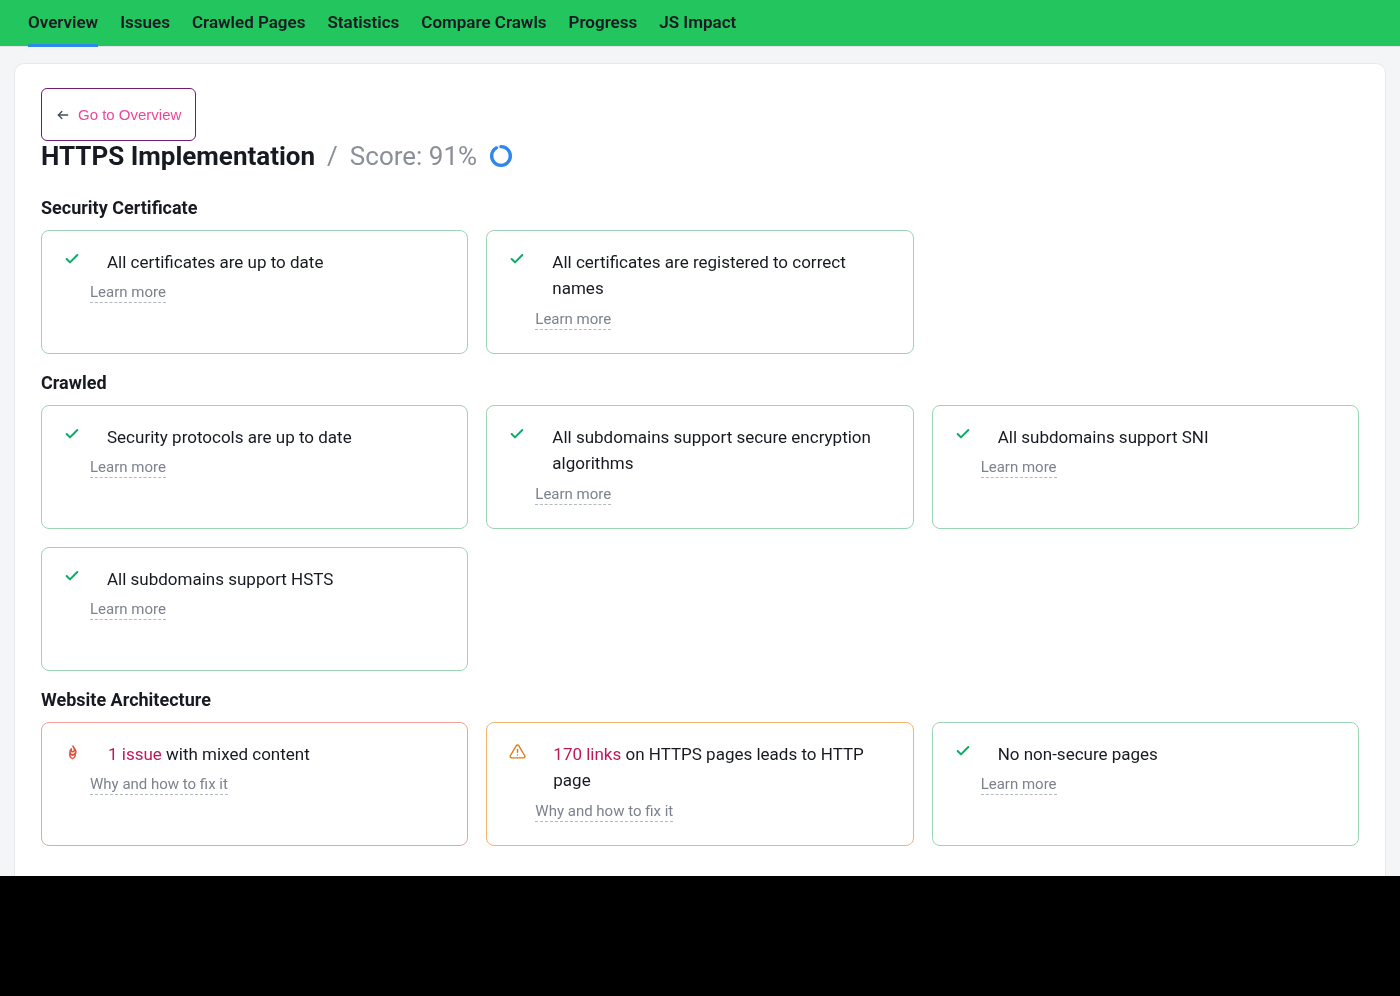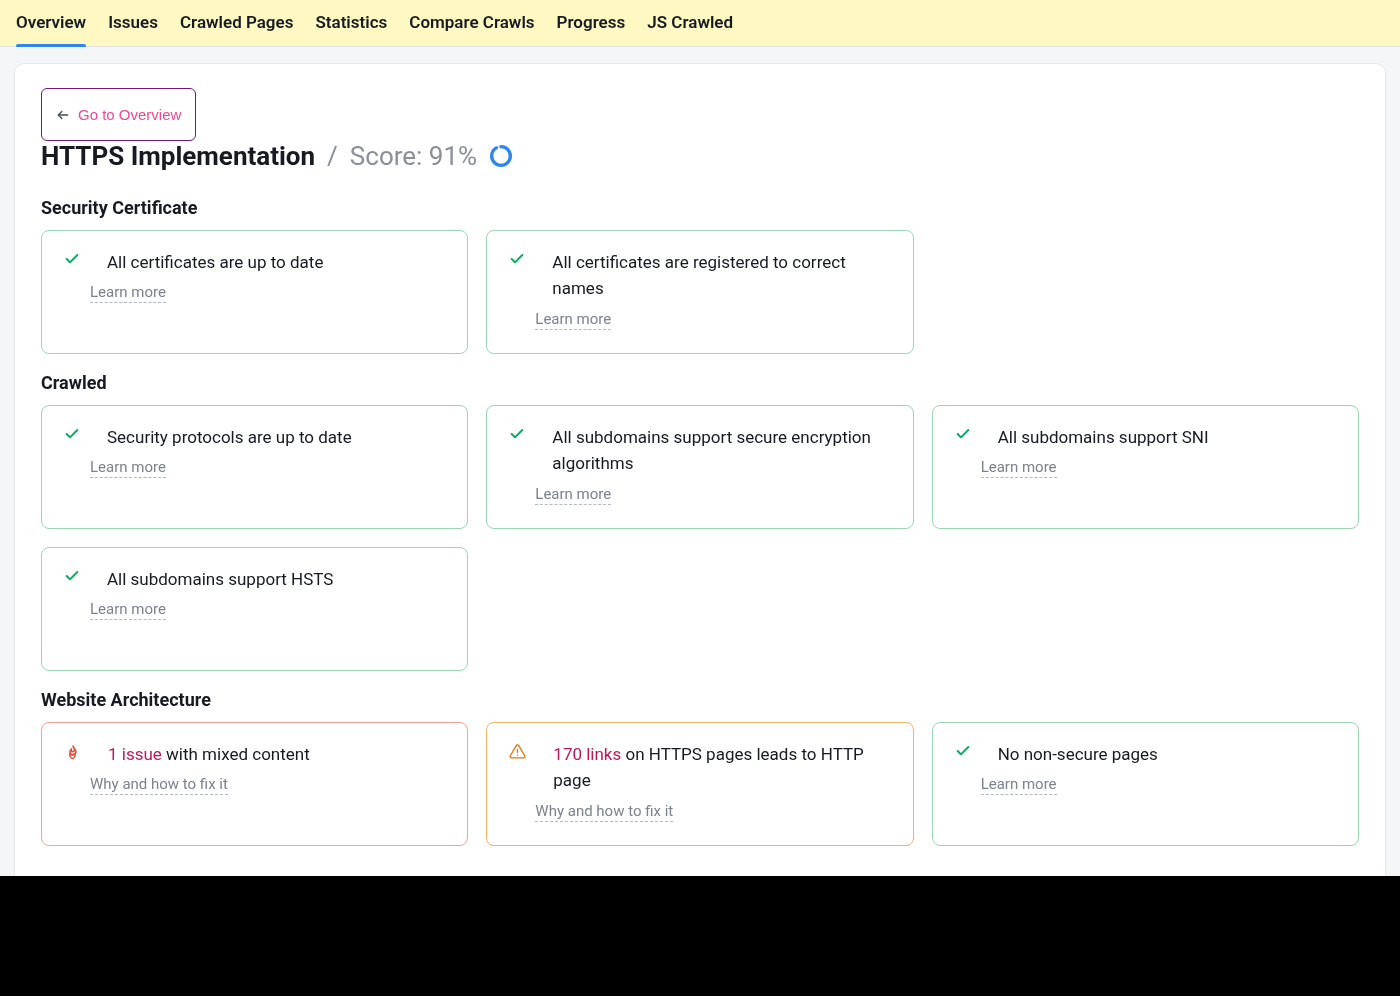--- a/index.html
+++ b/index.html
@@ -6,23 +6,23 @@
   body {
     font-family: -apple-system, BlinkMacSystemFont, "Segoe UI", Roboto, Helvetica, Arial, sans-serif;
     background: #f4f5f7;
     color: #171a22;
     font-size: 15px;
     width: 1400px;
   }
   .tabs {
     display: flex;
     gap: 22px;
-    padding: 0 16px;
+    padding: 0 28px;
     border-bottom: 1px solid #e1e3e9;
-    background: #fef9c3;
+    background: #22c55e;
   }
   .tab {
     padding: 12px 0 14px 0;
     font-size: 17px;
     font-weight: 600;
     color: #171a22;
     cursor: pointer;
     position: relative;
   }
   .tab.active::after {
@@ -129,21 +129,21 @@
 </head>
 <body>
 
 <div class="tabs" id="tabs-container">
     <div class="tab active">Overview</div>
     <div class="tab">Issues</div>
     <div class="tab">Crawled Pages</div>
     <div class="tab">Statistics</div>
     <div class="tab">Compare Crawls</div>
     <div class="tab">Progress</div>
-    <div class="tab">JS Crawled</div>
+    <div class="tab">JS Impact</div>
   </div>
 
 <div class="panel">
 
   <button class="back-btn">
     <svg viewBox="0 0 24 24" fill="none" stroke="#444b59" stroke-width="2.2" stroke-linecap="round" stroke-linejoin="round">
         <line x1="20" y1="12" x2="4" y2="12"></line>
         <polyline points="10 18 4 12 10 6"></polyline>
       </svg>
     <span>Go to Overview</span>

